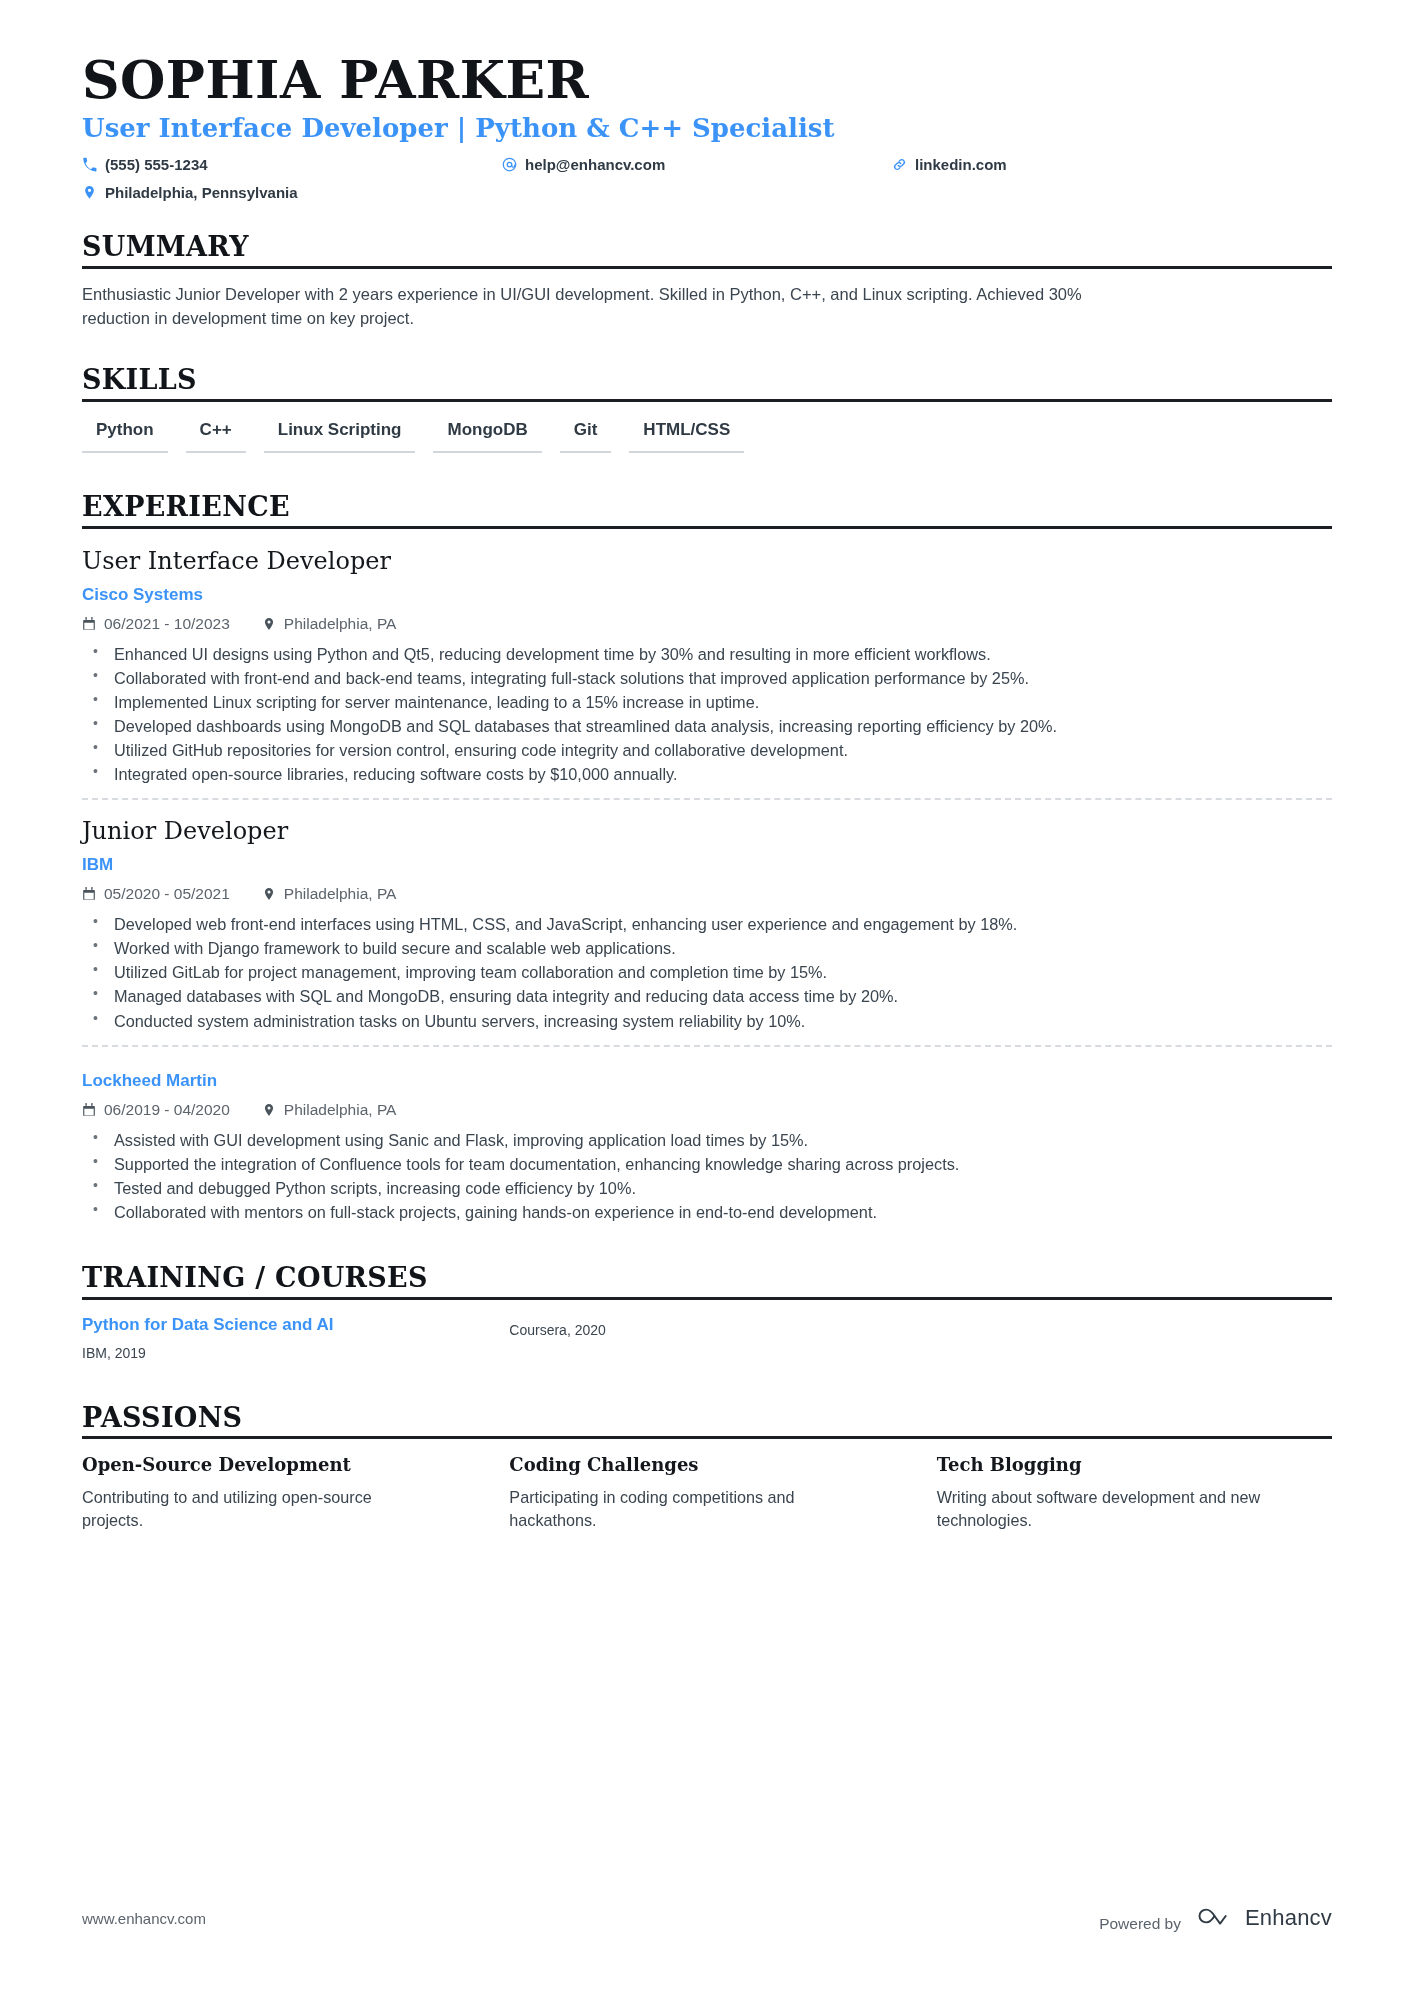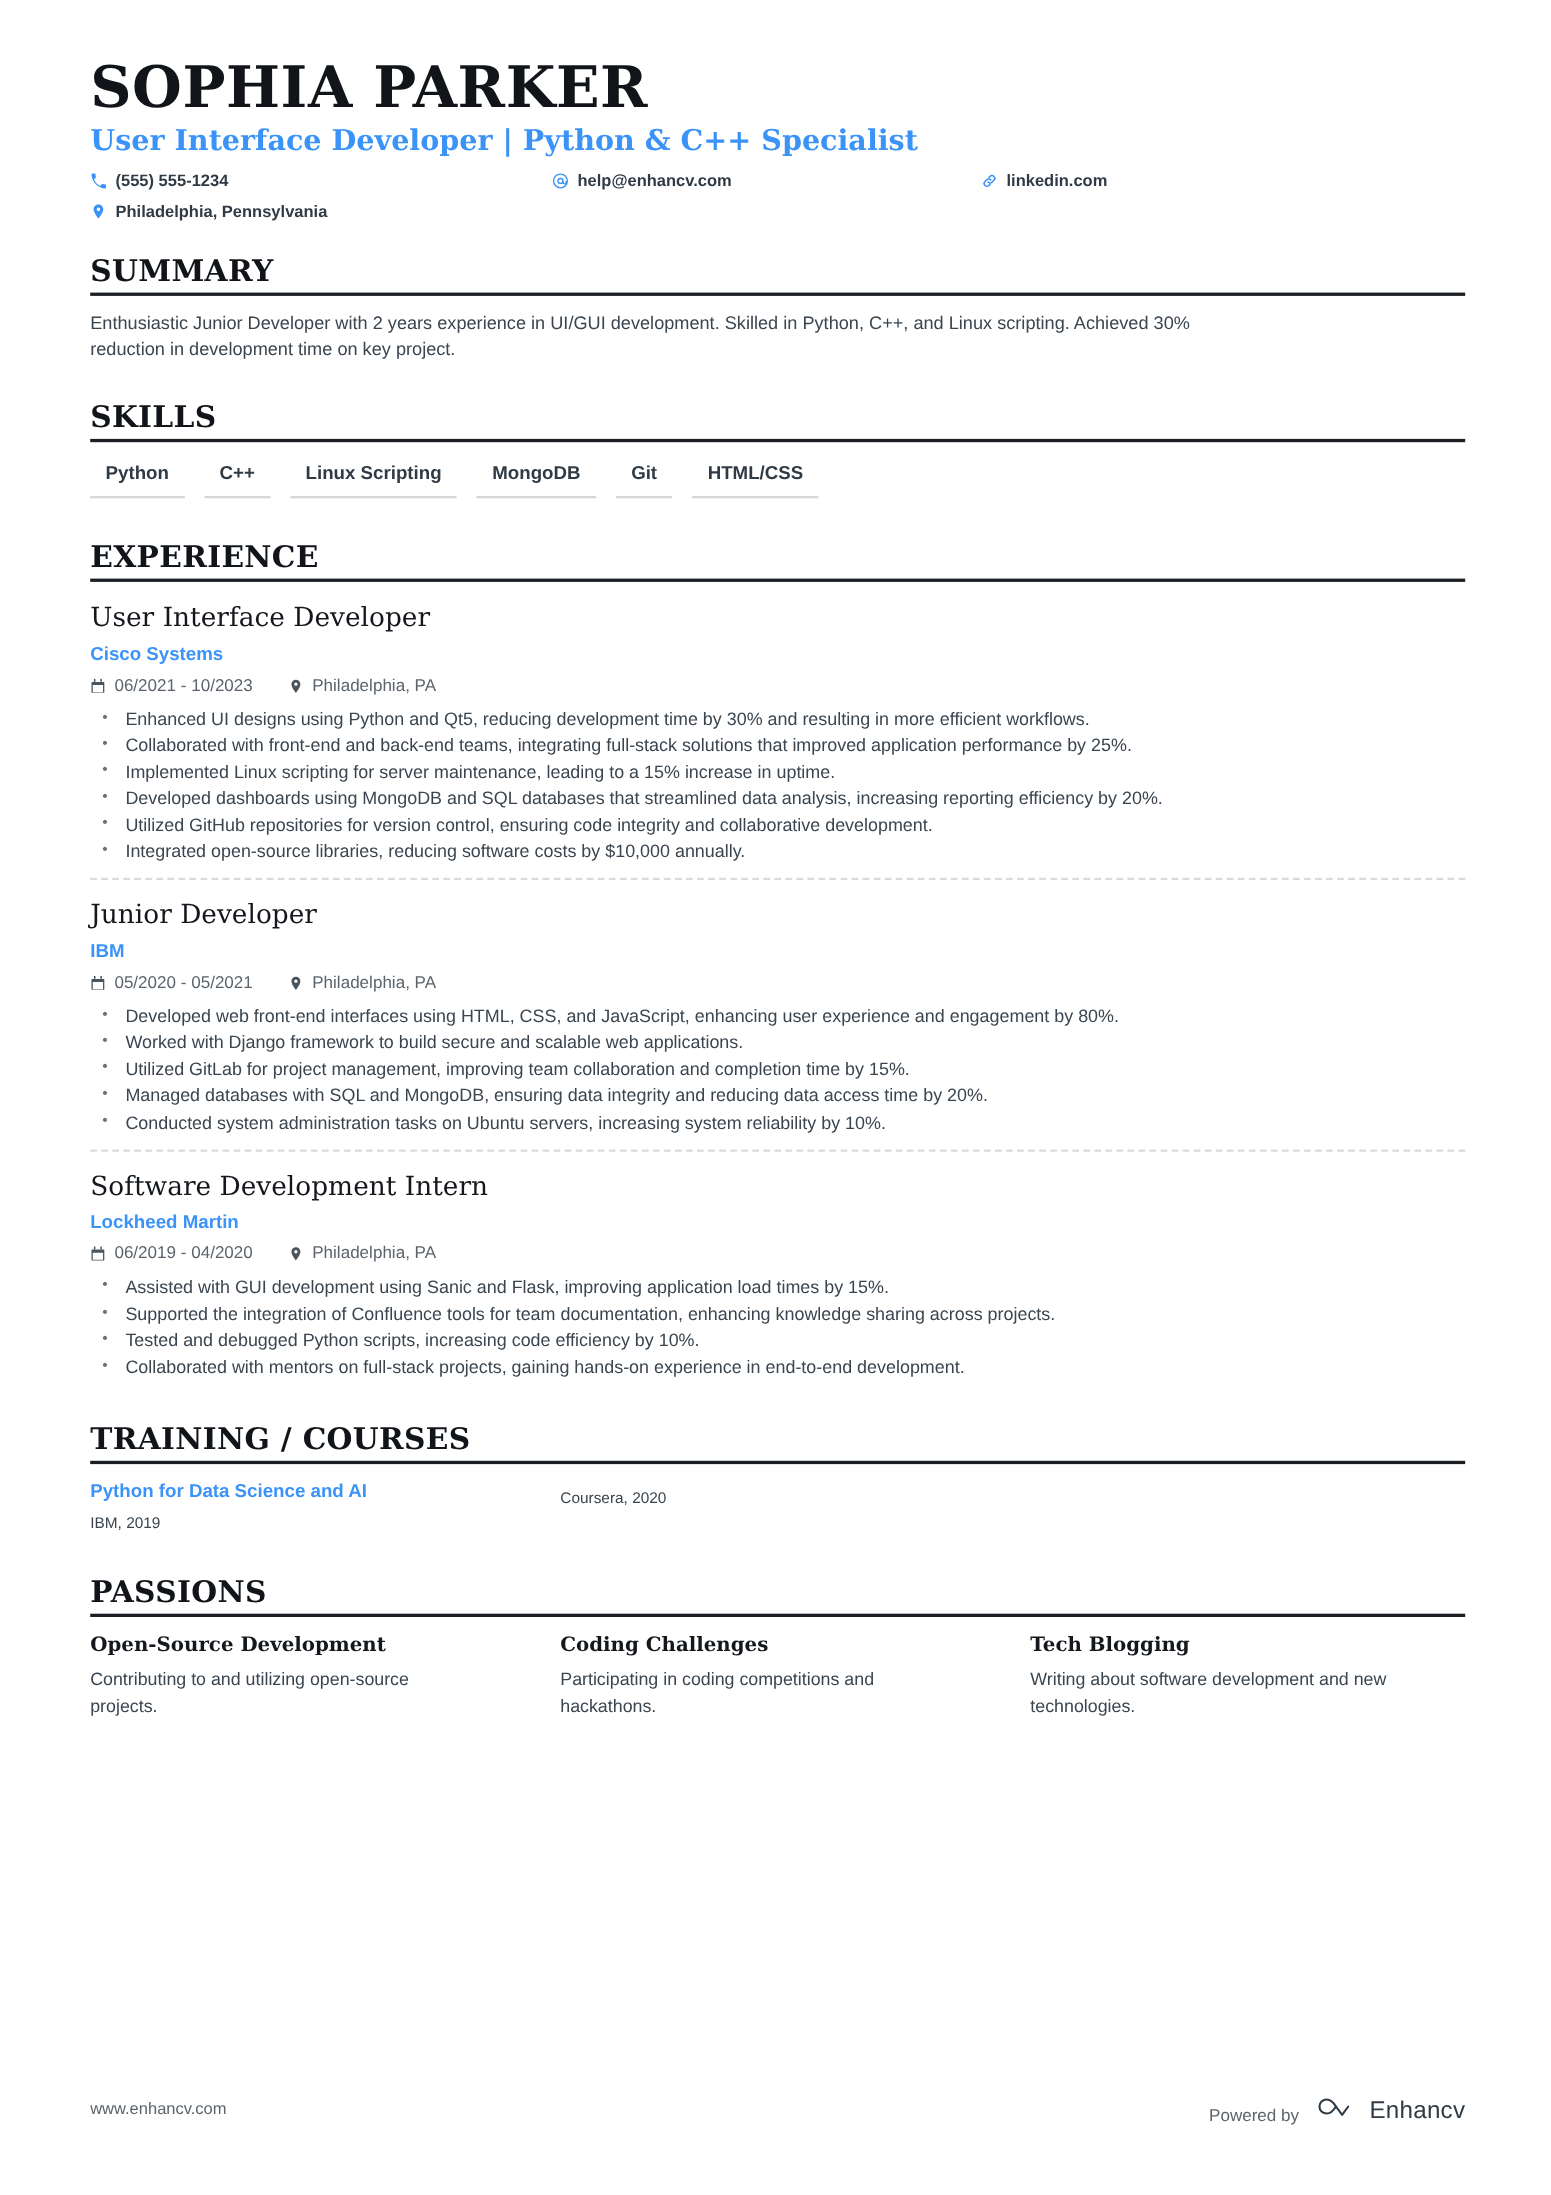--- a/index.html
+++ b/index.html
@@ -411,29 +411,28 @@
             <span class="meta-chunk">
               <span class="ico">
                 <svg width="14" height="14" viewBox="0 0 24 24" fill="currentColor">
                   <path d="M12 1.5c-3.9 0-7 3.1-7 7 0 5.2 7 13.5 7 13.5s7-8.3 7-13.5c0-3.9-3.1-7-7-7zm0 9.6a2.6 2.6 0 1 1 0-5.2 2.6 2.6 0 0 1 0 5.2z"></path>
                 </svg>
               </span>
               <span>Philadelphia, PA</span>
             </span>
           </div>
           <div class="bullets">
-            <div class="bullet">Developed web front-end interfaces using HTML, CSS, and JavaScript, enhancing user experience and engagement by 80%.</div>
+            <div class="bullet">Developed web front-end interfaces using HTML, CSS, and JavaScript, enhancing user experience and engagement by 18%.</div>
             <div class="bullet">Worked with Django framework to build secure and scalable web applications.</div>
             <div class="bullet">Utilized GitLab for project management, improving team collaboration and completion time by 15%.</div>
             <div class="bullet">Managed databases with SQL and MongoDB, ensuring data integrity and reducing data access time by 20%.</div>
             <div class="bullet">Conducted system administration tasks on Ubuntu servers, increasing system reliability by 10%.</div>
           </div>
         </div>
         <div class="exp-item">
-          <div class="exp-role">Software Development Intern</div>
           <div class="exp-company">Lockheed Martin</div>
           <div class="exp-meta">
             <span class="meta-chunk">
               <span class="ico">
                 <svg width="14" height="14" viewBox="0 0 24 24" fill="currentColor">
                   <path d="M7 1v3M17 1v3" stroke="currentColor" stroke-width="2.4" stroke-linecap="round"></path>
                   <path d="M3 5h18a1 1 0 0 1 1 1v15a1 1 0 0 1-1 1H3a1 1 0 0 1-1-1V6a1 1 0 0 1 1-1zm1 5v11h16V10z"></path>
                   <rect x="6" y="12" width="2.6" height="2.6" fill="#fff"></rect>
                   <rect x="10.7" y="12" width="2.6" height="2.6" fill="#fff"></rect>
                   <rect x="15.4" y="12" width="2.6" height="2.6" fill="#fff"></rect>

